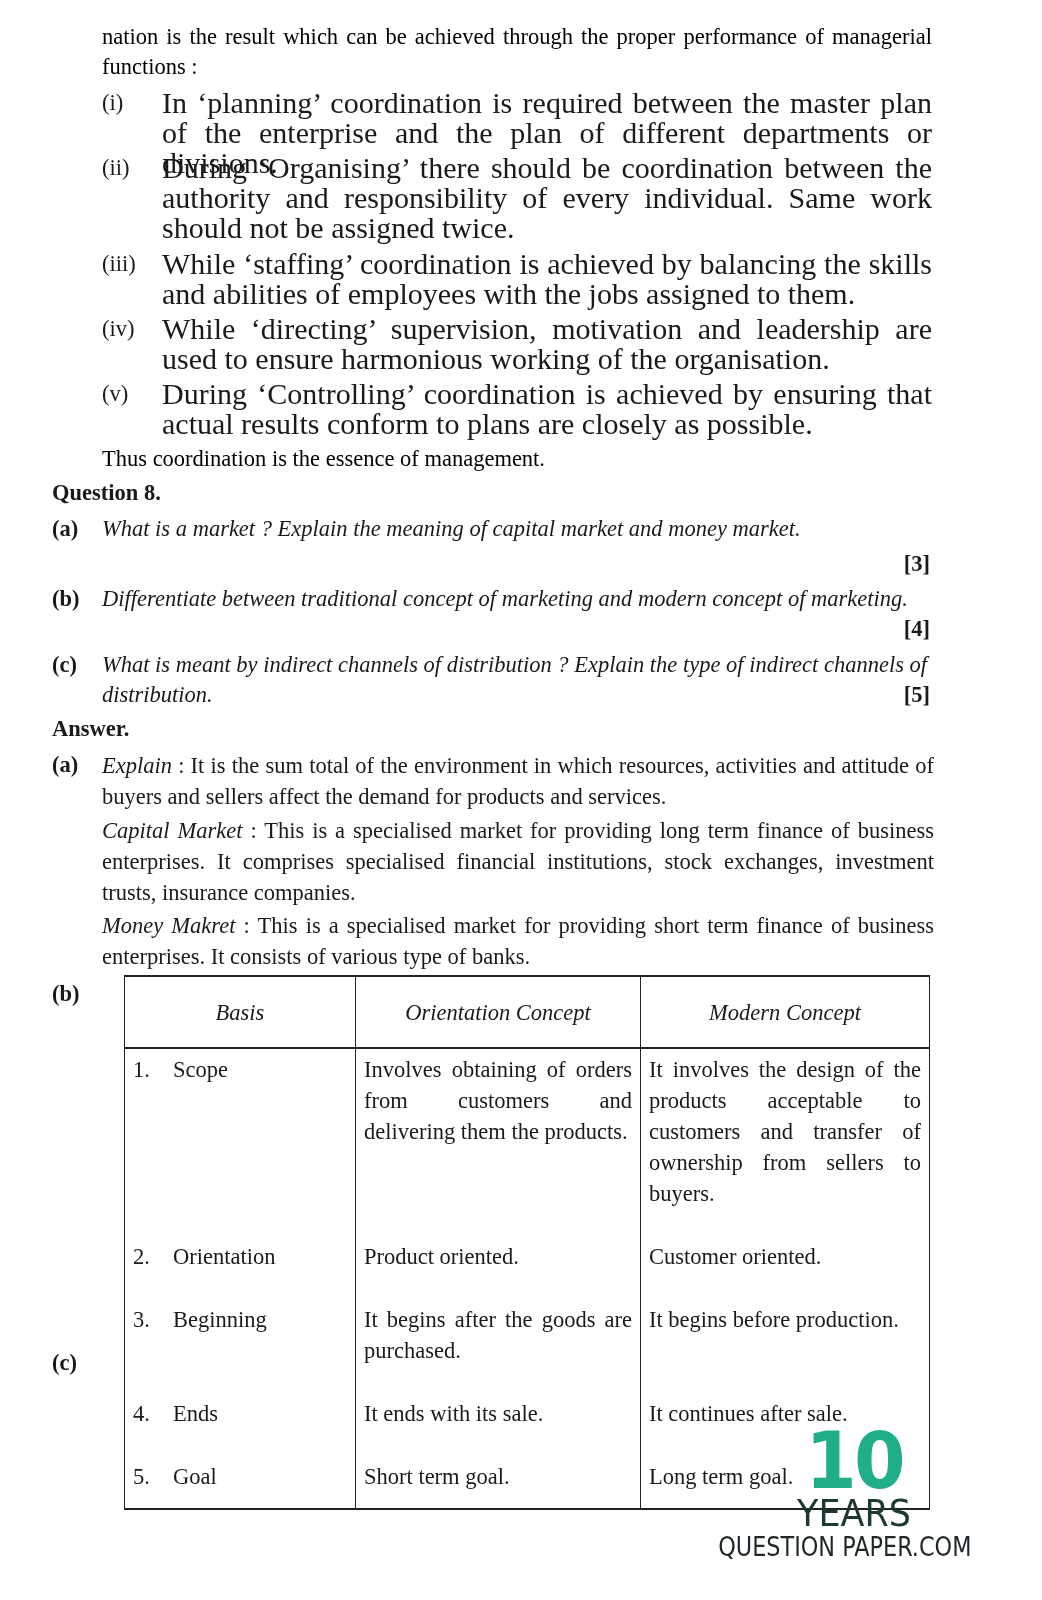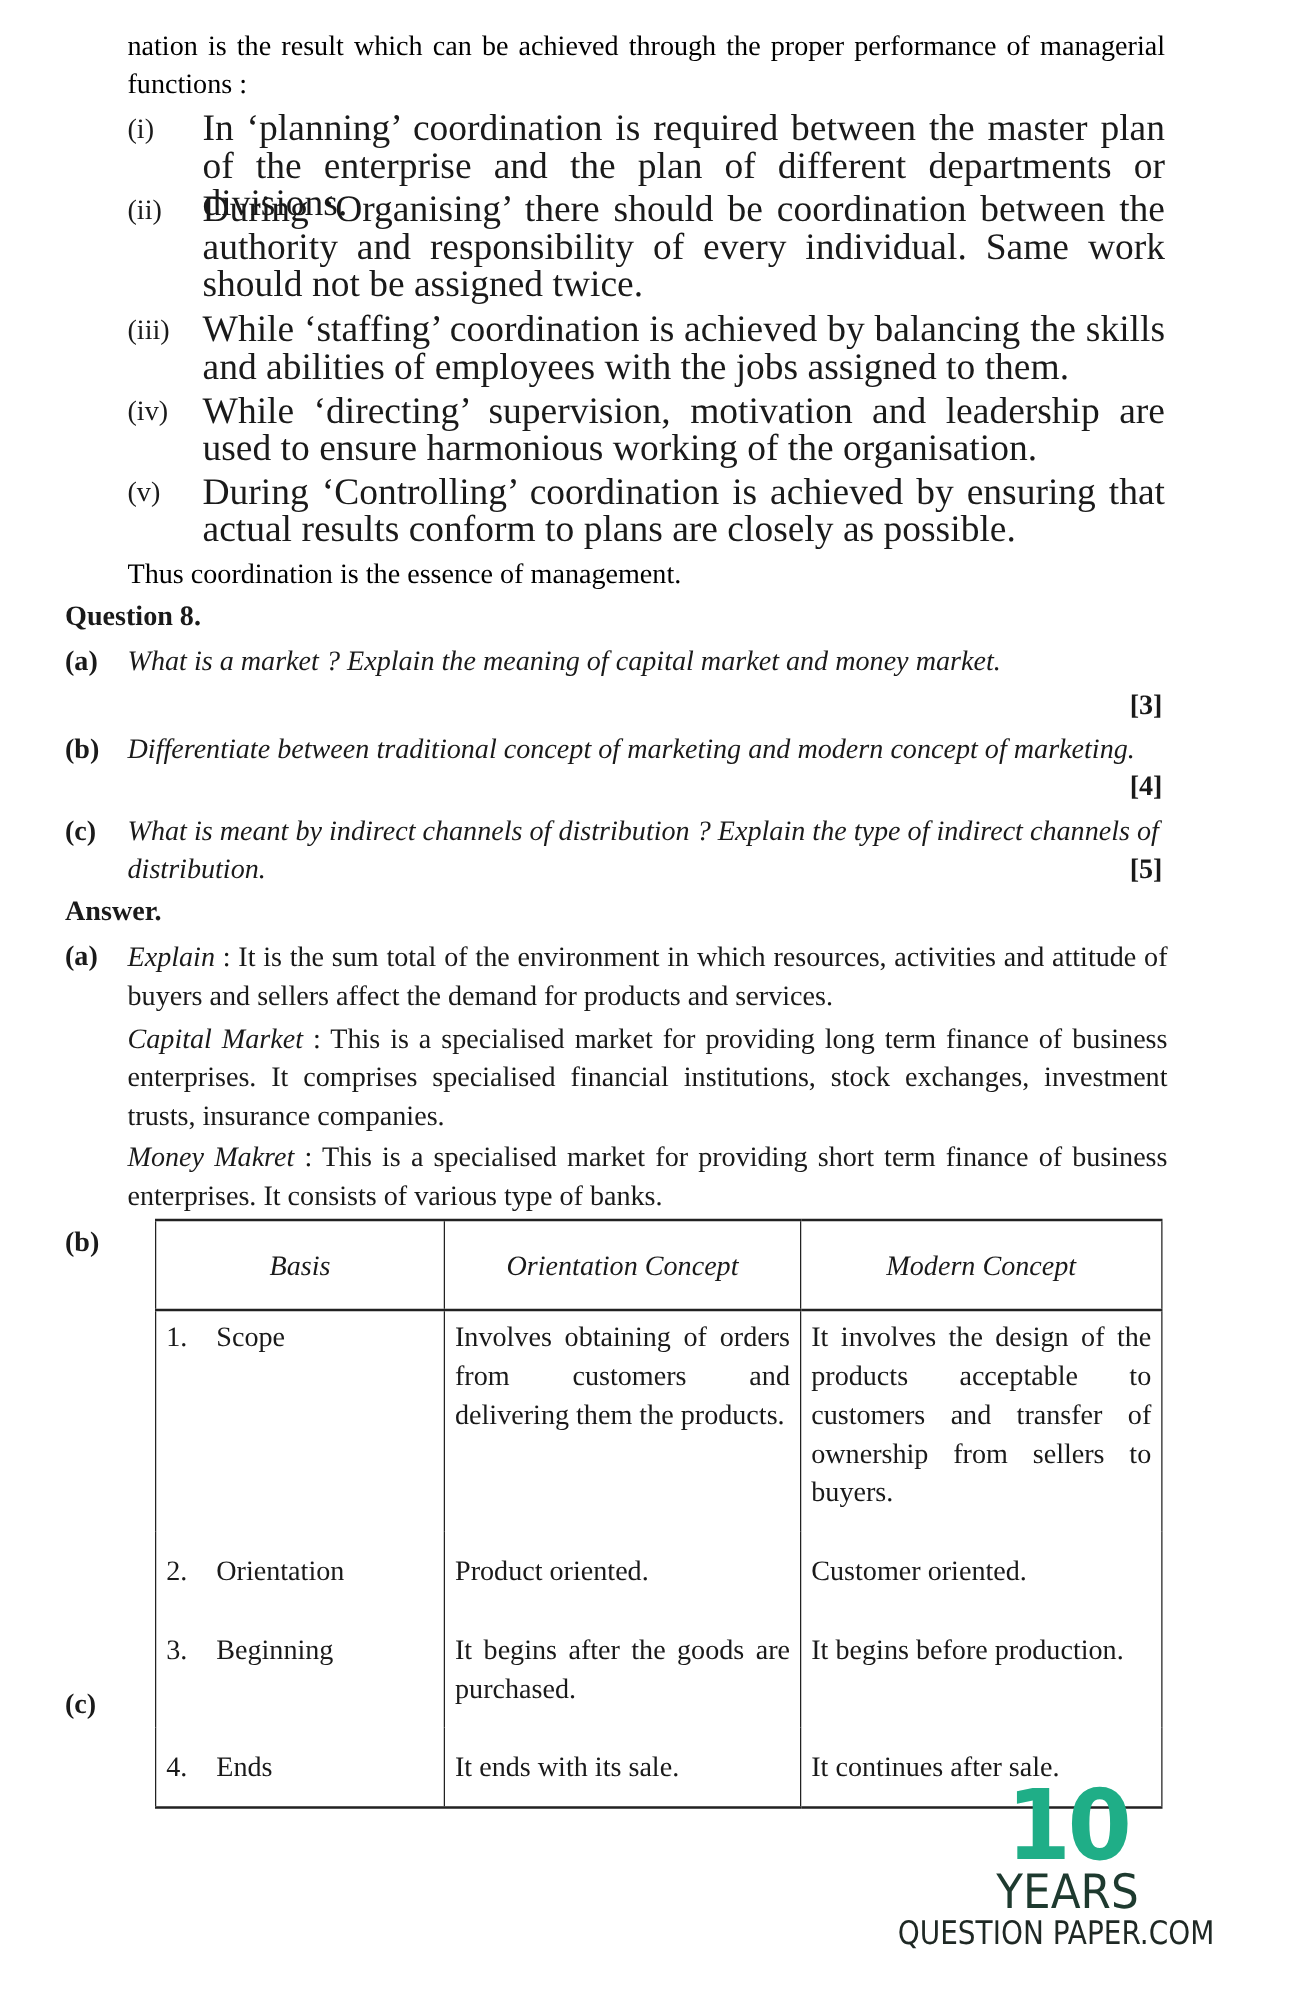--- a/index.html
+++ b/index.html
@@ -242,20 +242,25 @@
       <tr>
         <td class="c-basis"><span class="num">3.</span><span>Beginning</span></td>
         <td class="c-trad">It begins after the goods are purchased.</td>
         <td class="c-mod">It begins before production.</td>
       </tr>
       <tr>
         <td class="c-basis"><span class="num">4.</span><span>Ends</span></td>
         <td class="c-trad">It ends with its sale.</td>
         <td class="c-mod">It continues after sale.</td>
       </tr>
+      <tr>
+        <td class="c-basis"><span class="num">5.</span><span>Goal</span></td>
+        <td class="c-trad">Short term goal.</td>
+        <td class="c-mod">Long term goal.</td>
+      </tr>
     </tbody>
   </table>
 
   <span class="q-label" style="top:1348px;">(c)</span>
 
   <div class="logo">
     <span class="logo-num">10</span>
     <span class="logo-years">YEARS</span>
     <span class="logo-site">QUESTION PAPER.COM</span>
   </div>

